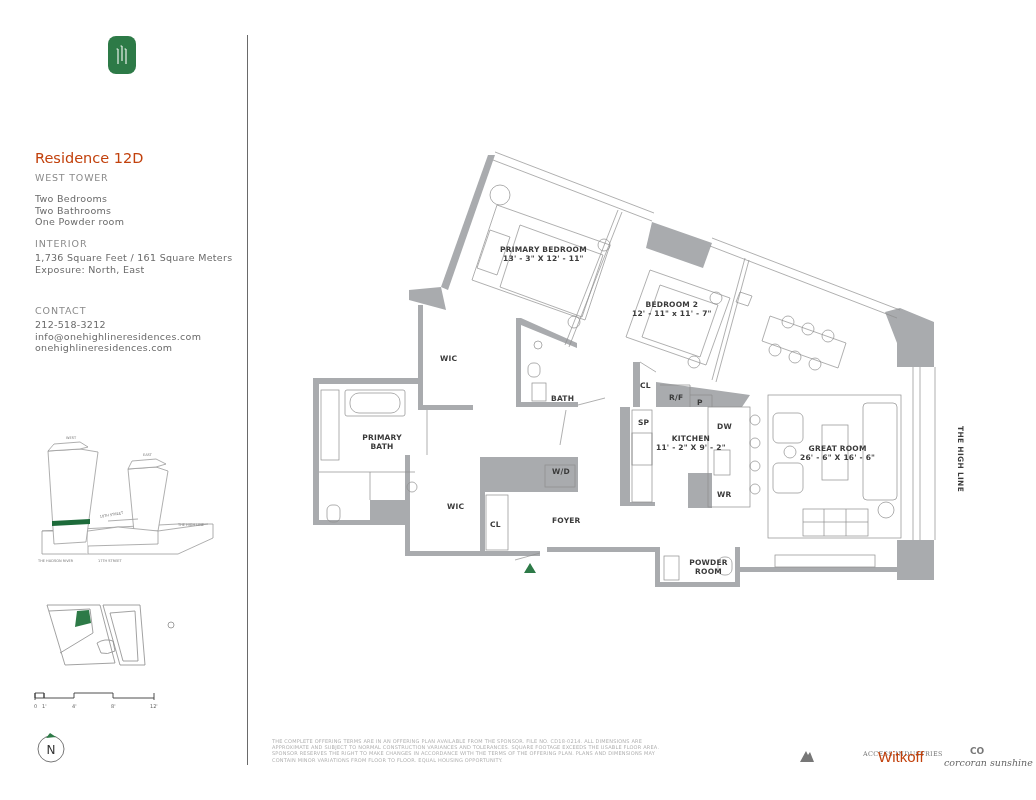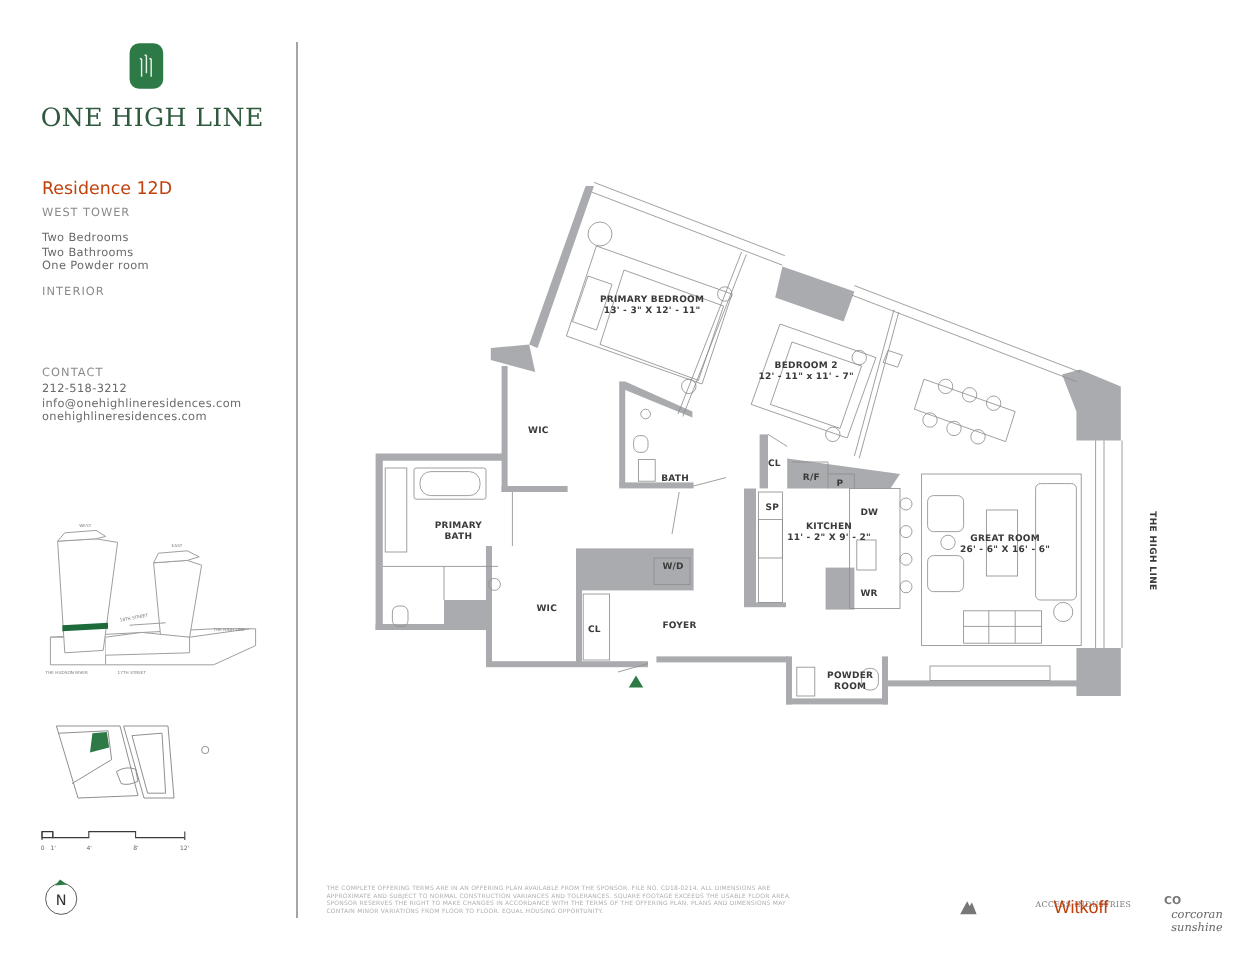--- a/index.html
+++ b/index.html
@@ -26,49 +26,52 @@
     .plan { position: absolute; left: 300px; top: 140px; }
     .room-label { position: absolute; font-family: "DejaVu Sans", sans-serif; font-size: 7.5px; font-weight: bold; color: #3a3a3a; text-align: center; line-height: 9px; white-space: nowrap; letter-spacing: 0.2px; }
     .room-dim { display: block; font-weight: bold; }
     .highline { position: absolute; left: 965px; top: 426px; font-size: 7.5px; font-weight: bold; color: #3a3a3a; transform: rotate(90deg); transform-origin: left top; white-space: nowrap; letter-spacing: 0.3px; }
 
     .disclaimer { position: absolute; left: 272px; top: 738px; width: 390px; font-size: 5px; color: #b0b0b0; line-height: 6.2px; letter-spacing: 0.2px; }
     .partner { position: absolute; color: #777; }
     .p-access { left: 800px; top: 750px; font-size: 6.5px; font-family: "DejaVu Serif", serif; letter-spacing: 0.3px; }
     .p-access-icon { position: absolute; left: 800px; top: 748px; }
     .p-witkoff { left: 878px; top: 748px; font-size: 15px; font-family: "Liberation Sans", sans-serif; color: #c2410c; }
-    .p-corcoran { left: 944px; top: 757px; font-size: 9.5px; font-family: "DejaVu Serif", serif; font-style: italic; color: #666; margin-left: 32px; }
+    .p-corcoran { left: 944px; top: 757px; font-size: 9.5px; font-family: "DejaVu Serif", serif; font-style: italic; color: #666; }
     .p-corcoran-mark { position: absolute; left: 970px; top: 746px; font-size: 9px; font-weight: bold; color: #777; }
   </style>
 </head>
 <body>
 
 <div class="sidebar">
   <div class="logo-badge">
     <svg width="28" height="38" viewBox="0 0 28 38">
       <line x1="10" y1="13" x2="10" y2="28" stroke="#e8f0ea" stroke-width="1.2"></line>
       <line x1="8.5" y1="13" x2="10" y2="13" stroke="#e8f0ea" stroke-width="1.2"></line>
       <line x1="14" y1="10" x2="14" y2="25" stroke="#e8f0ea" stroke-width="1.2"></line>
       <line x1="12.5" y1="10" x2="14" y2="10" stroke="#e8f0ea" stroke-width="1.2"></line>
       <line x1="18" y1="13" x2="18" y2="28" stroke="#e8f0ea" stroke-width="1.2"></line>
       <line x1="16.5" y1="13" x2="18" y2="13" stroke="#e8f0ea" stroke-width="1.2"></line>
     </svg>
   </div>
-  <div class="brand">ONE HIGH LINE</div>
 
   <div class="res-title">Residence 12D</div>
   <div class="res-sub">WEST TOWER</div>
 
   <div class="info-block" style="top:193px">
     <div>Two Bedrooms</div>
     <div>Two Bathrooms</div>
     <div>One Powder room</div>
   </div>
 
   <div class="info-head" style="top:238px">INTERIOR</div>
+  <div class="info-block" style="top:252px">
+    <div>1,736 Square Feet / 161 Square Meters</div>
+    <div>Exposure: North, East</div>
+  </div>
 
   <div class="info-head" style="top:305px">CONTACT</div>
   <div class="info-block" style="top:319px">
     <div>212-518-3212</div>
     <div>info@onehighlineresidences.com</div>
     <div>onehighlineresidences.com</div>
   </div>
 
   <svg class="bldg" width="200" height="150" viewBox="0 0 200 150">
     <g fill="#fff" stroke="#9a9a9a" stroke-width="0.8">

